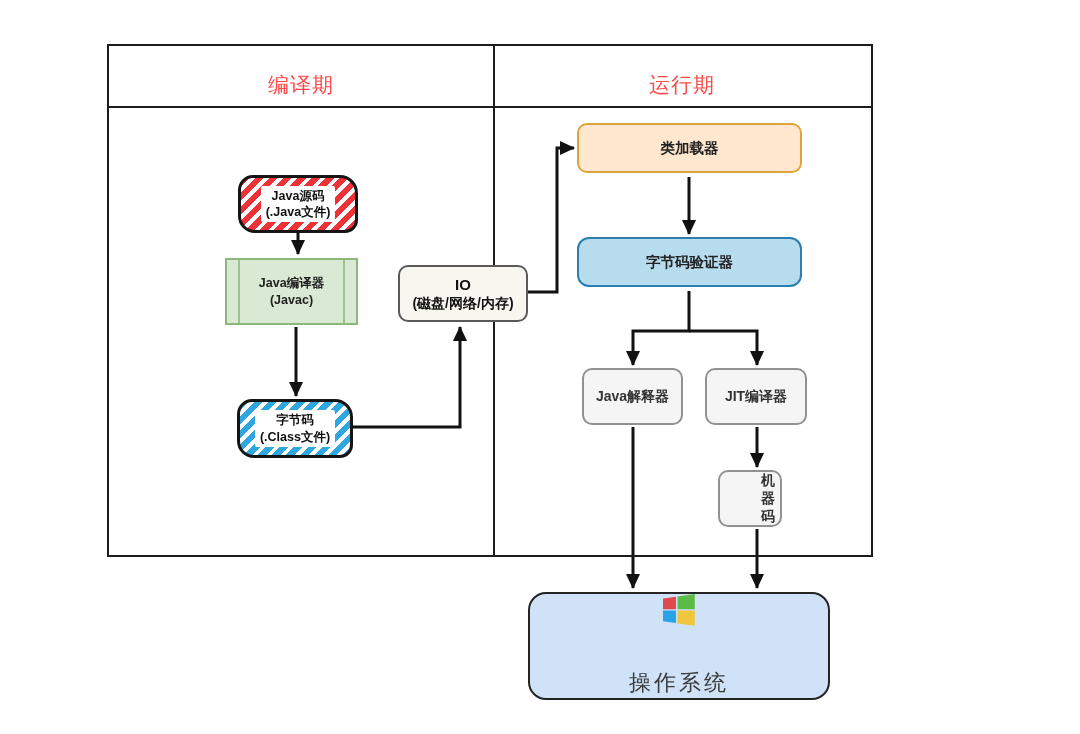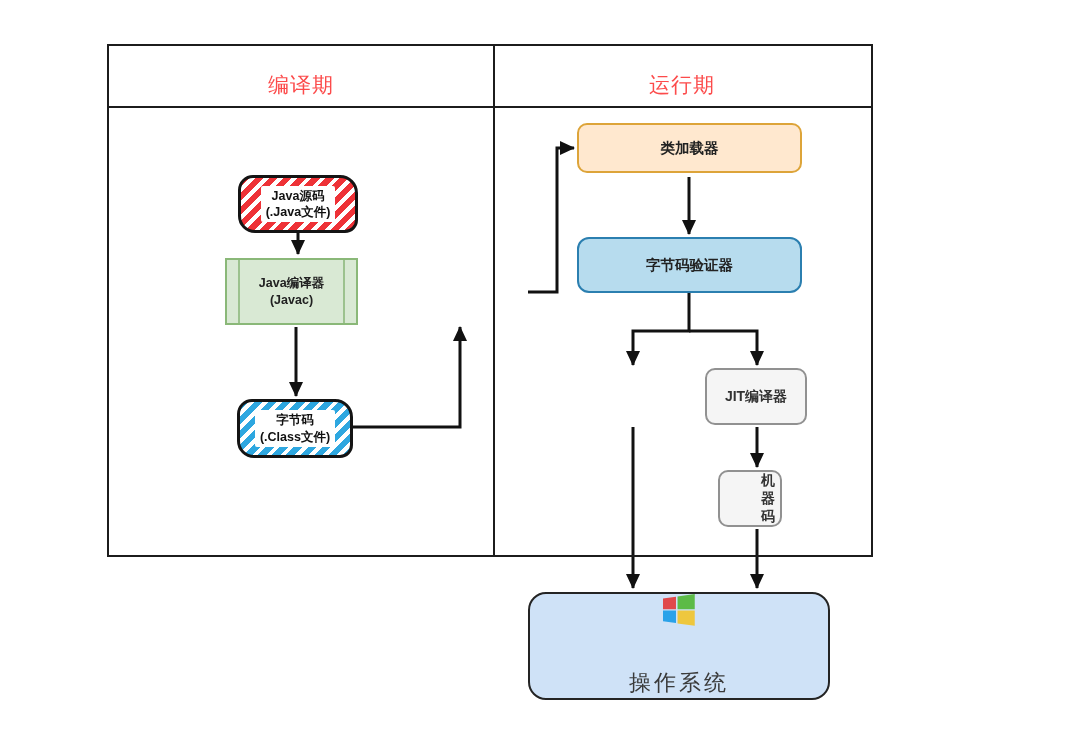--- a/index.html
+++ b/index.html
@@ -92,29 +92,36 @@
     <span>(Javac)</span>
   </div>
 
   <div class="node hatch hatch-blue" style="left:237px;top:399px;width:116px;height:59px;">
     <div class="lbl">
       <span>字节码</span><br>
       <span>(.Class文件)</span>
     </div>
   </div>
 
+  <div class="node io-box" style="left:398px;top:265px;width:130px;height:57px;">
+    <span class="l1">IO</span>
+    <span class="l2">(磁盘/网络/内存)</span>
+  </div>
 
   <div class="node loader" style="left:577px;top:123px;width:225px;height:50px;">
     <span>类加载器</span>
   </div>
 
-  <div class="node verifier" style="left:577px;top:237px;width:225px;height:56px;">
+  <div class="node verifier" style="left:577px;top:237px;width:225px;height:50px;">
     <span>字节码验证器</span>
   </div>
 
+  <div class="node graybox" style="left:582px;top:368px;width:101px;height:57px;">
+    <span>Java解释器</span>
+  </div>
 
   <div class="node graybox" style="left:705px;top:368px;width:102px;height:57px;">
     <span>JIT编译器</span>
   </div>
 
   <div class="node graybox" style="left:718px;top:470px;width:64px;height:57px;padding-left:36px;">
     <span>机器码</span>
   </div>
 
   <div class="node os-box" style="left:528px;top:592px;width:302px;height:108px;">

